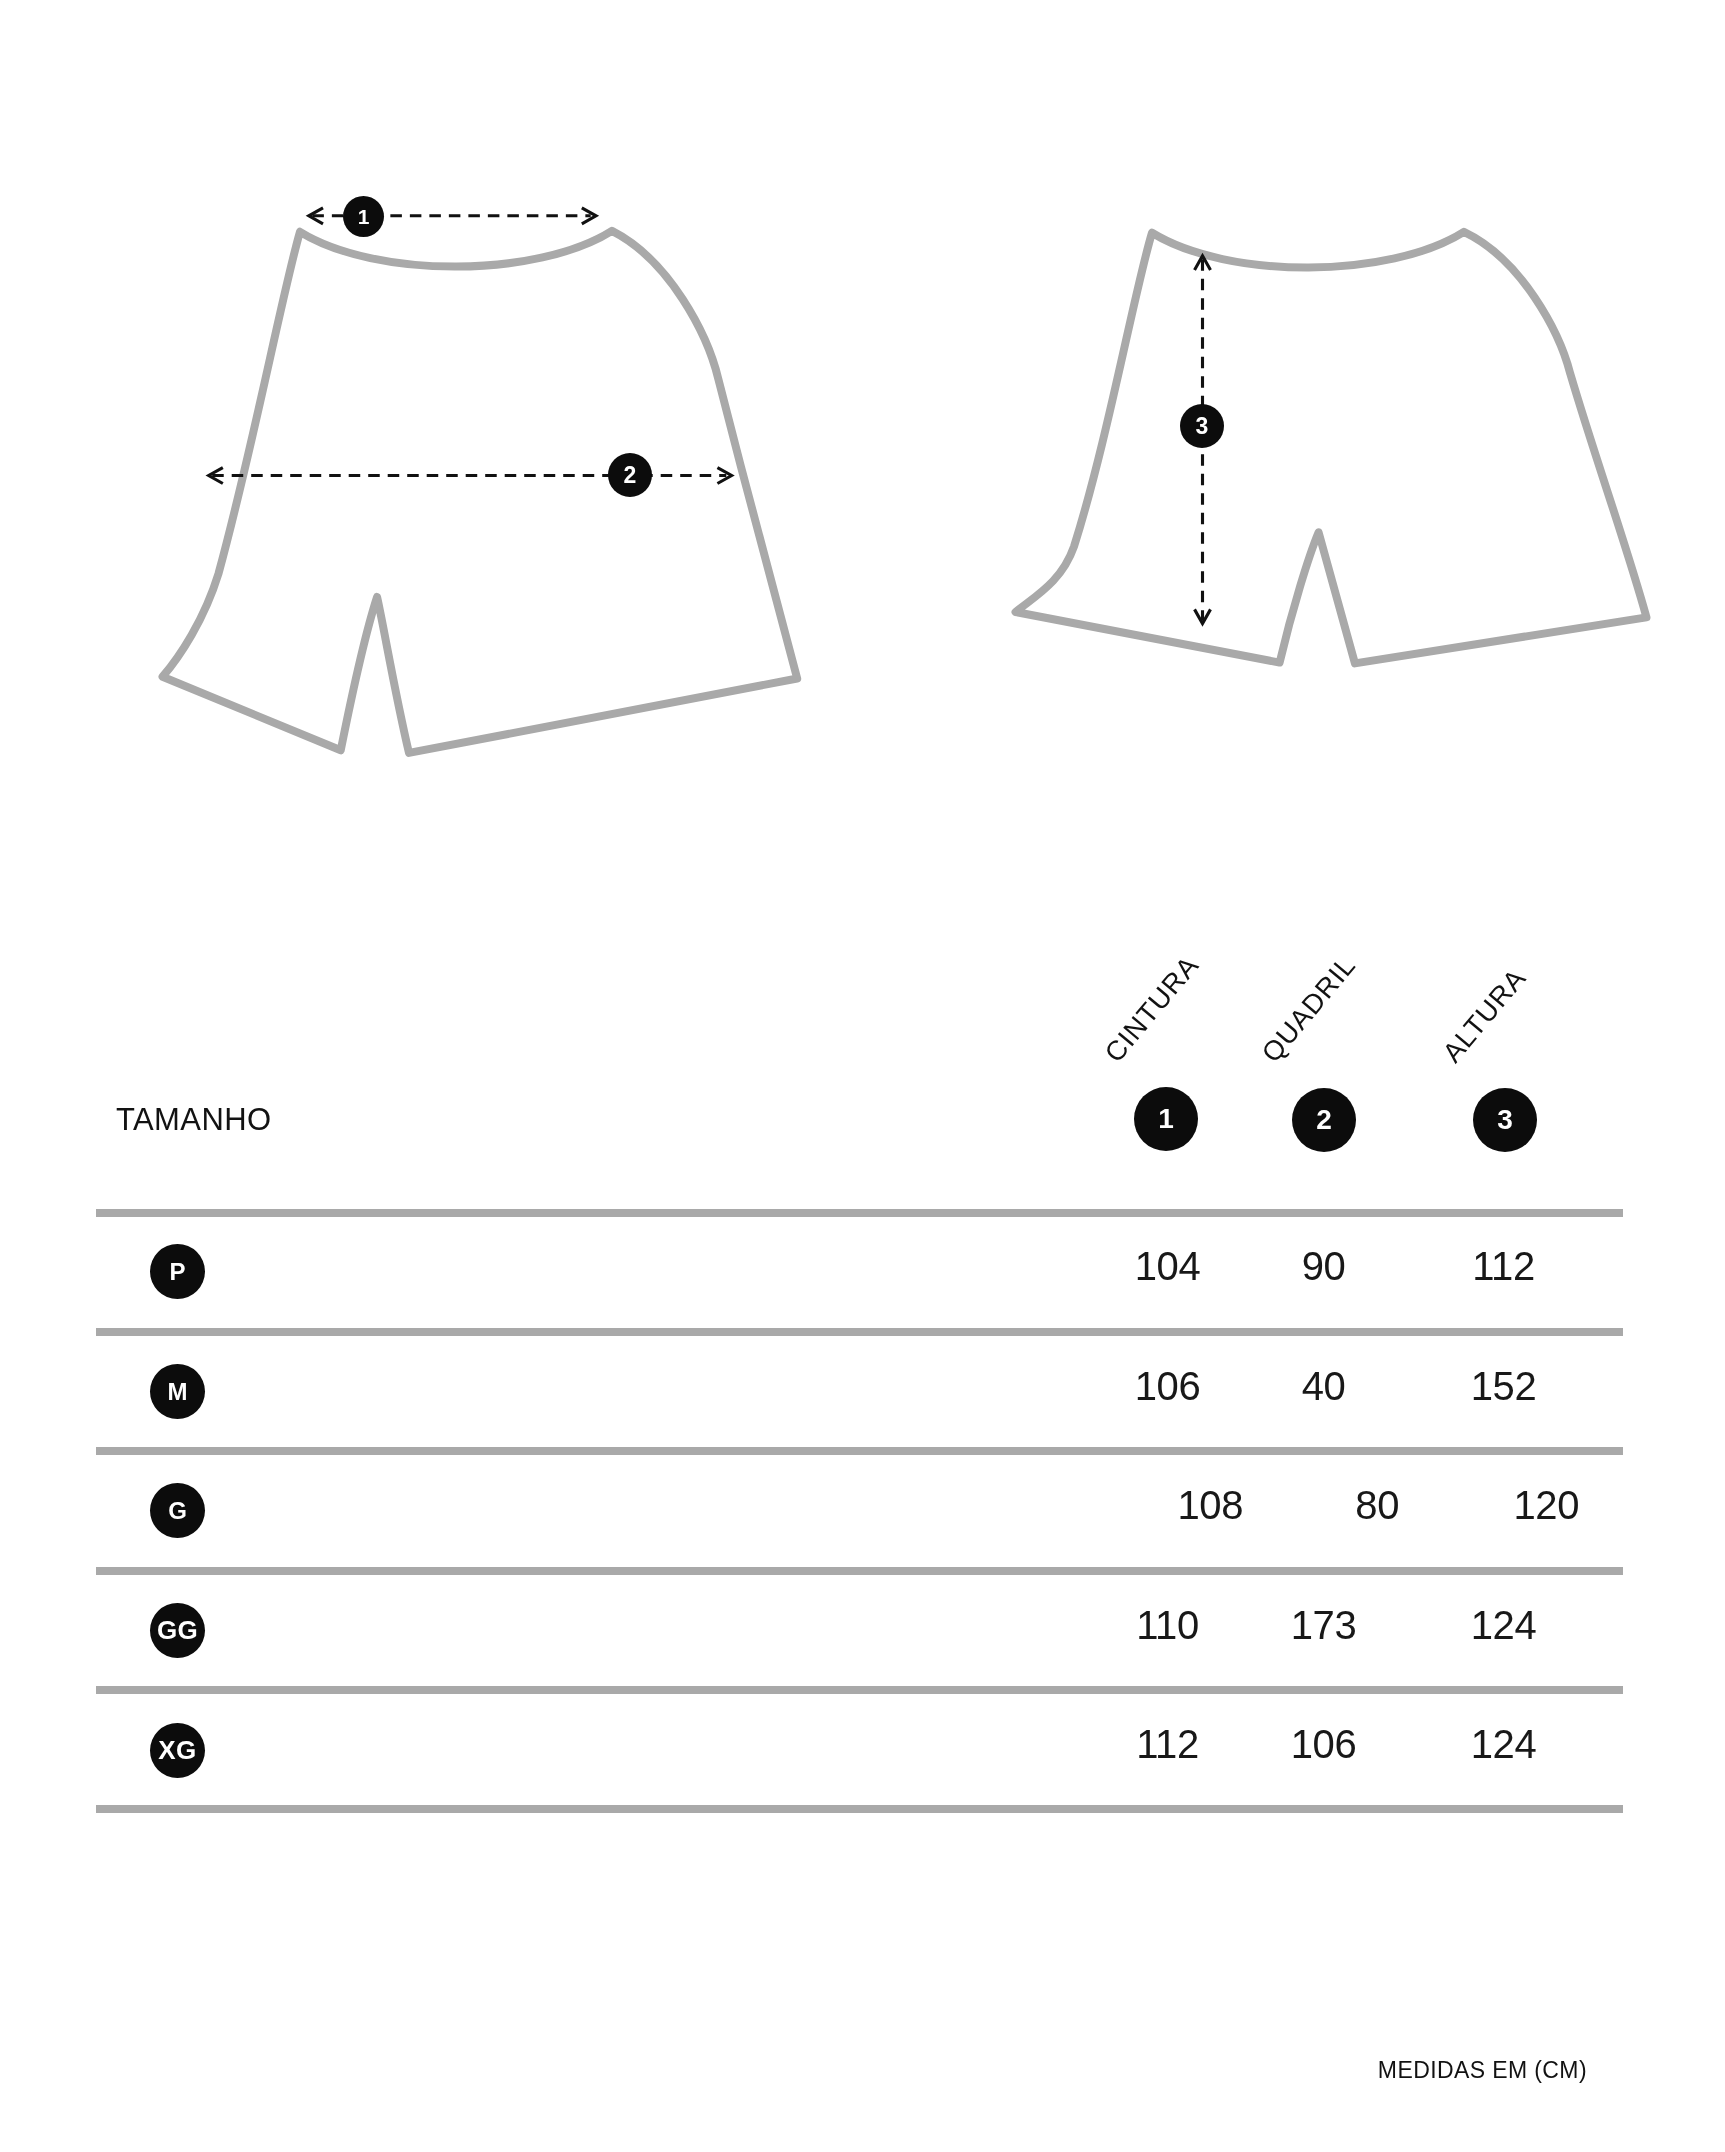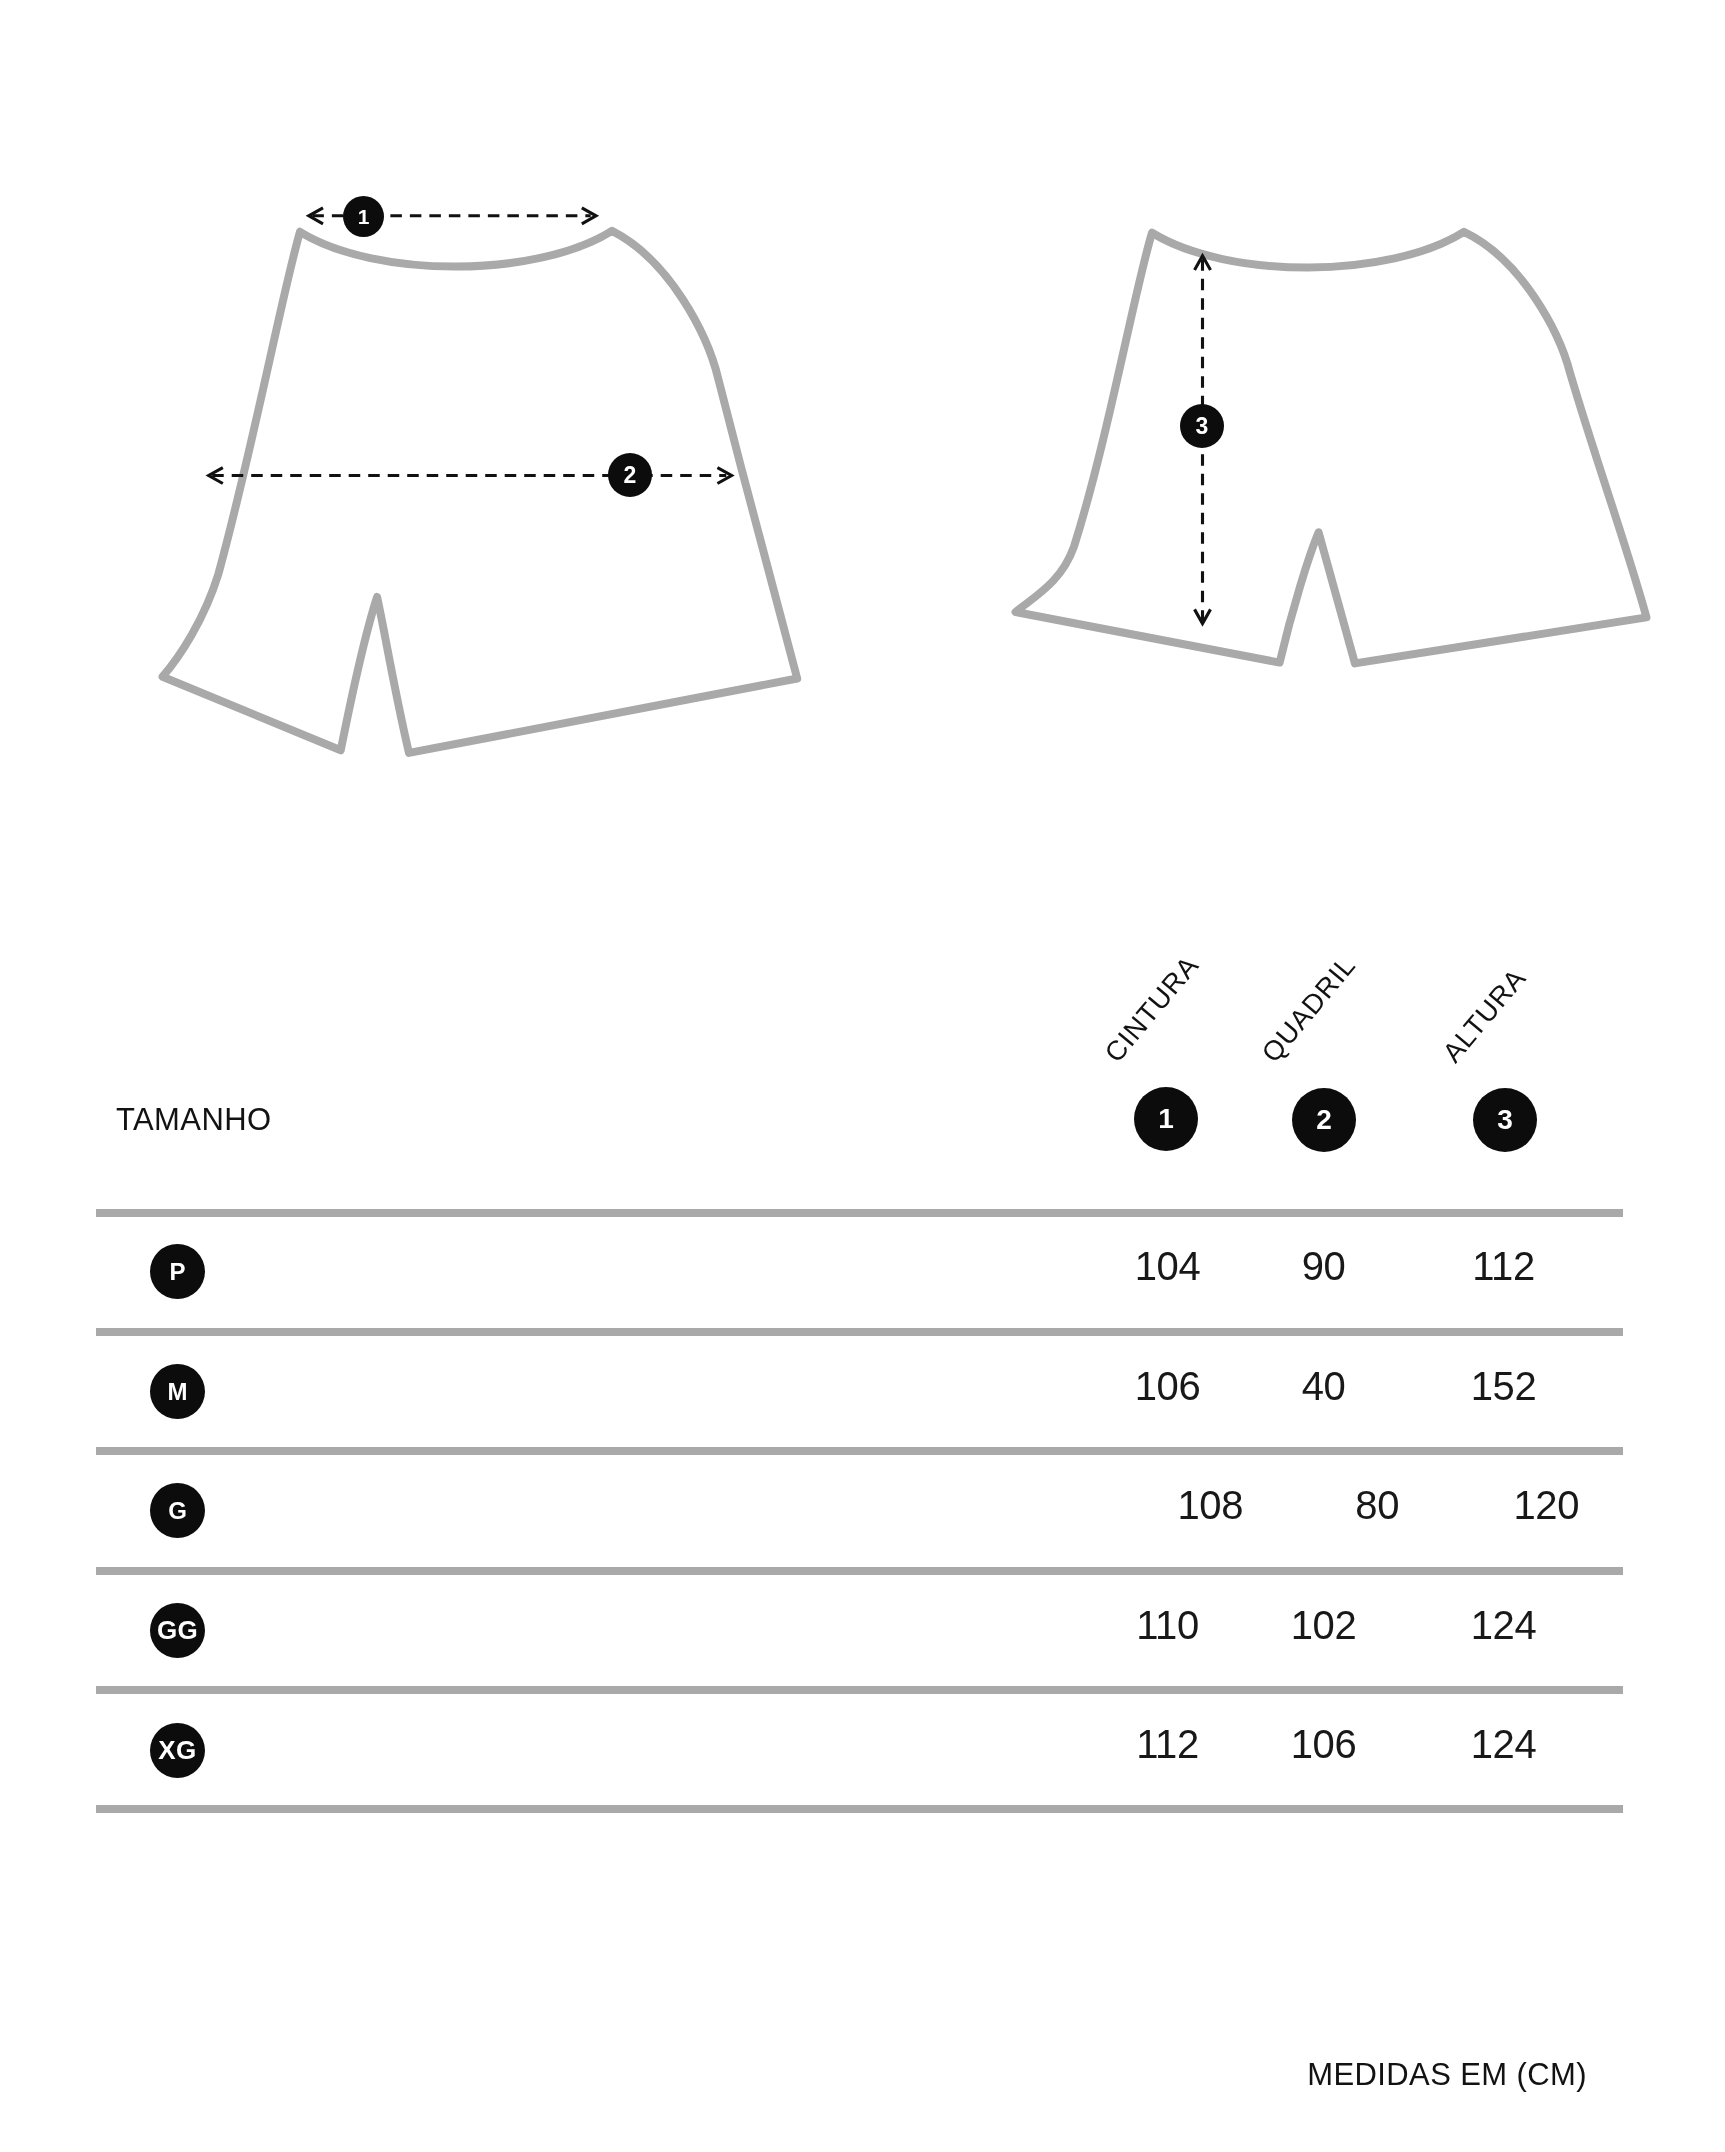--- a/index.html
+++ b/index.html
@@ -49,21 +49,21 @@
     background:#a9a9a9;
   }
   .val{
     position:absolute;width:151px;height:43px;line-height:43px;
     text-align:center;font-size:40px;letter-spacing:-0.4px;color:#181818;
   }
   .vc1{left:1092px;} .vc2{left:1248px;} .vc3{left:1428px;}
   .vrP{top:1245px;} .vrM{top:1365px;} .vrG{top:1484px;text-align:right;} .vrGG{top:1604px;} .vrXG{top:1723px;}
   .footnote{
     position:absolute;right:138px;top:2057px;
-    font-size:31px;letter-spacing:0.4px;color:#121212;
+    font-size:23px;letter-spacing:0.4px;color:#121212;
   }
 </style>
 </head>
 <body>
 
 <div id="canvas">
 
   <svg class="fig-svg" style="left:151px;top:191px" width="656" height="585" viewBox="0 0 740 660">
     <path d="M 168 46
          C 148 115, 115 290, 76 432
@@ -139,21 +139,21 @@
   <div class="val vc2 vrM">40</div>
   <div class="val vc3 vrM">152</div>
 
   <div class="badge rowbadge" style="top:1483px">G</div>
   <div class="val vc1 vrG">108</div>
   <div class="val vc2 vrG">80</div>
   <div class="val vc3 vrG">120</div>
 
   <div class="badge rowbadge two" style="top:1603px">GG</div>
   <div class="val vc1 vrGG">110</div>
-  <div class="val vc2 vrGG">102</div>
+  <div class="val vc2 vrGG">173</div>
   <div class="val vc3 vrGG">124</div>
 
   <div class="badge rowbadge two" style="top:1723px">XG</div>
   <div class="val vc1 vrXG">112</div>
   <div class="val vc2 vrXG">106</div>
   <div class="val vc3 vrXG">124</div>
 
   <div class="footnote">MEDIDAS EM (CM)</div>
 
 </div>

